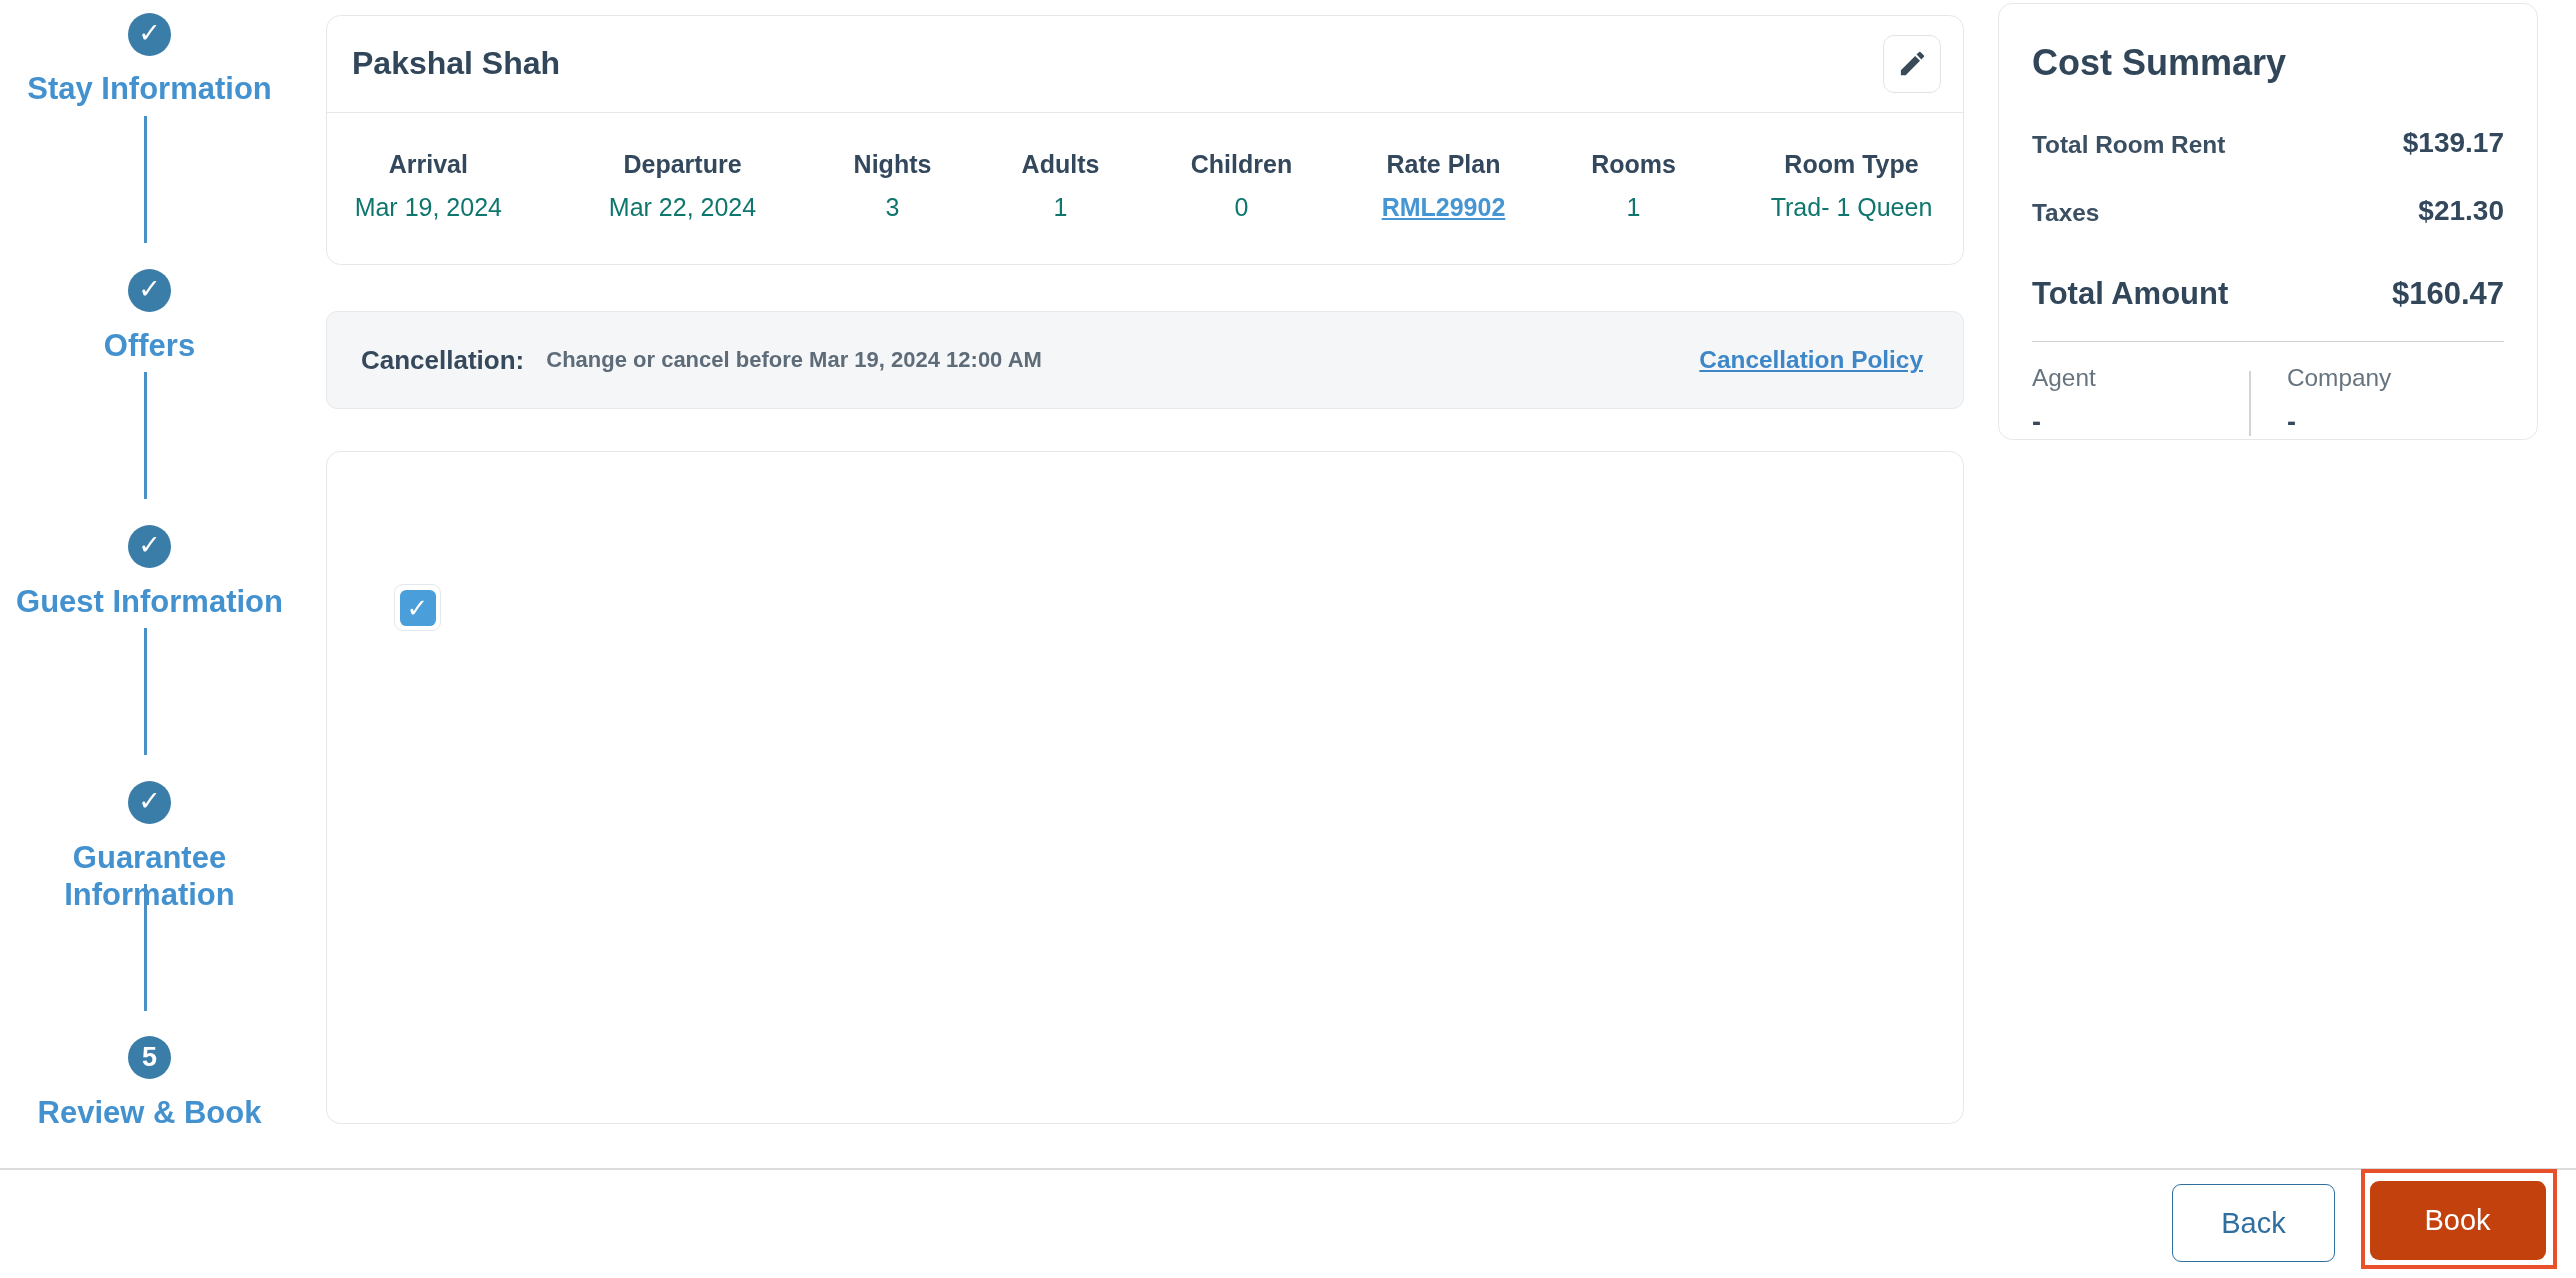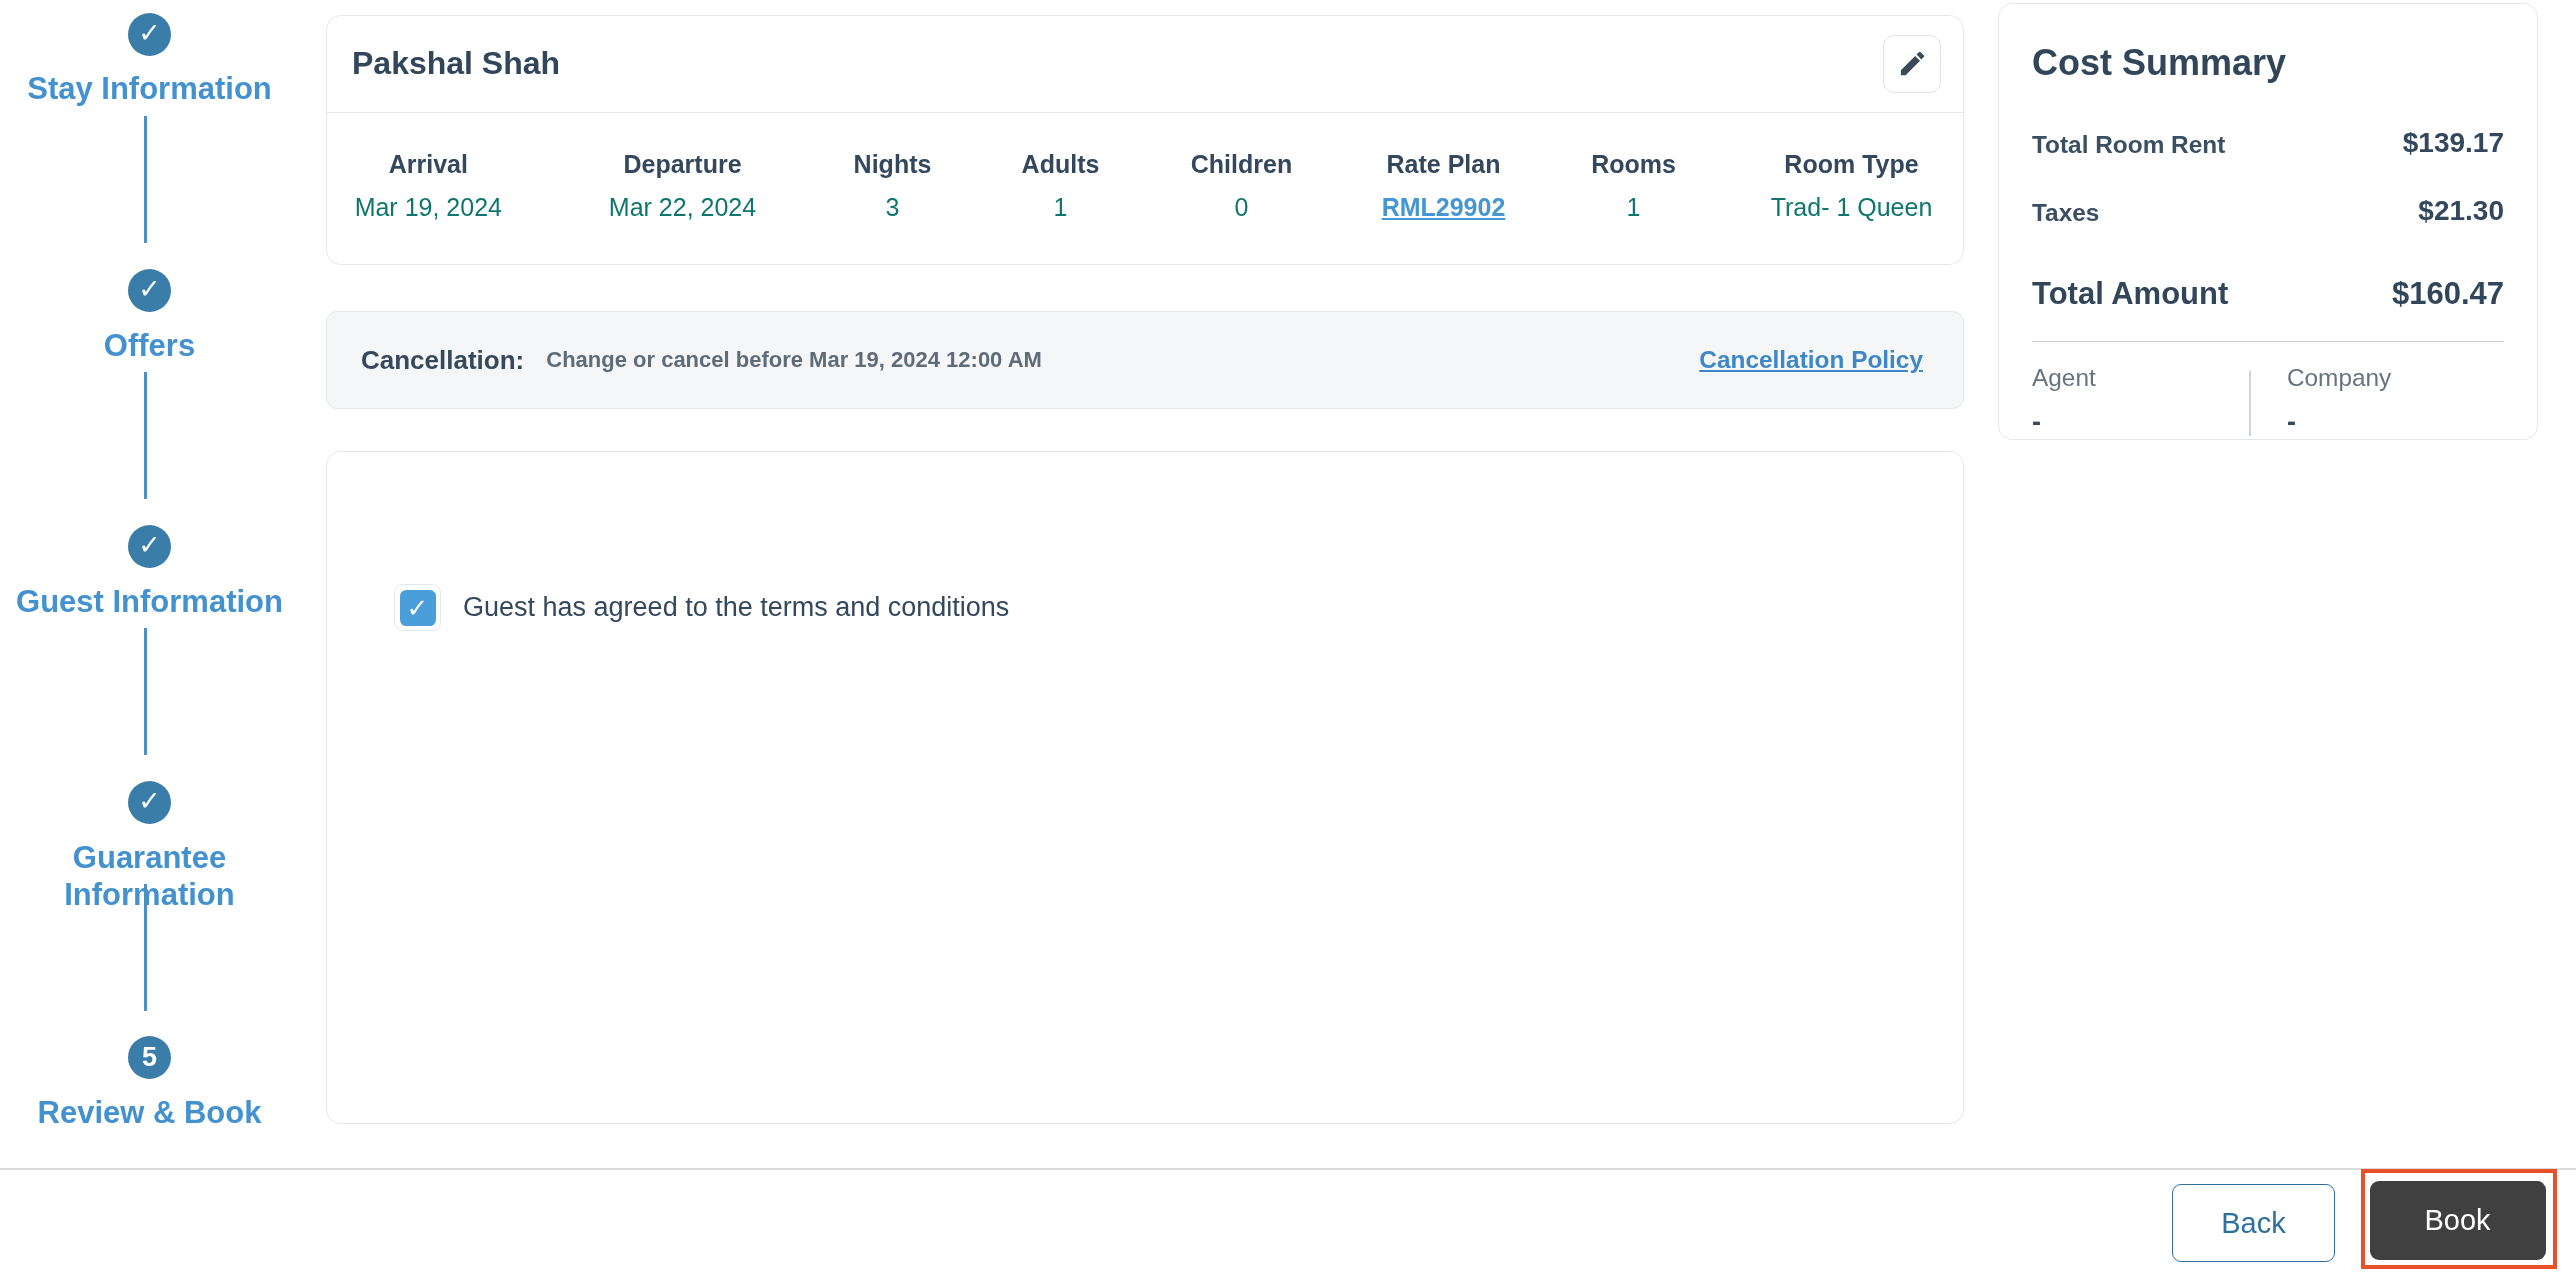--- a/index.html
+++ b/index.html
@@ -91,21 +91,21 @@
     position: absolute; left: 2172px; top: 1184px; width: 163px; height: 78px;
     background: #fff; border: 1.8px solid #2e6f9f; border-radius: 9px;
     font-size: 29px; color: #2e6f9f; cursor: pointer; font-family: inherit;
   }
   .book-highlight {
     position: absolute; left: 2361px; top: 1169px; width: 196px; height: 100px;
     border: 4.5px solid #e8502c; box-sizing: border-box;
   }
   .book-btn {
     position: absolute; left: 4.5px; top: 8.1px; width: 176px; height: 79px;
-    background: #404040; border: none; border-radius: 9px;
+    background: #c2410c; border: none; border-radius: 9px;
     font-size: 29px; color: #ffffff; cursor: pointer; font-family: inherit;
   }
 </style>
 </head>
 <body>
 
 <div class="page">
 
   <aside class="stepper">
     <div class="step" style="top:12.7px">
@@ -199,21 +199,20 @@
     <a class="cancel-policy">Cancellation Policy</a>
   </section>
 
   <section class="card terms-card">
     <div class="checkbox-row">
       <span class="checkbox-outer" role="checkbox" aria-checked="true">
         <span class="checkbox-inner">
           <span class="checkbox-check">✓</span>
         </span>
       </span>
-      <span class="terms-label">Guest has agreed to the terms and conditions</span>
     </div>
   </section>
 
   <aside class="card cost-card">
     <h2 class="cost-title">Cost Summary</h2>
     <div class="cost-row r1">
       <span class="cost-label">Total Room Rent</span>
       <span class="cost-value">$139.17</span>
     </div>
     <div class="cost-row r2">

